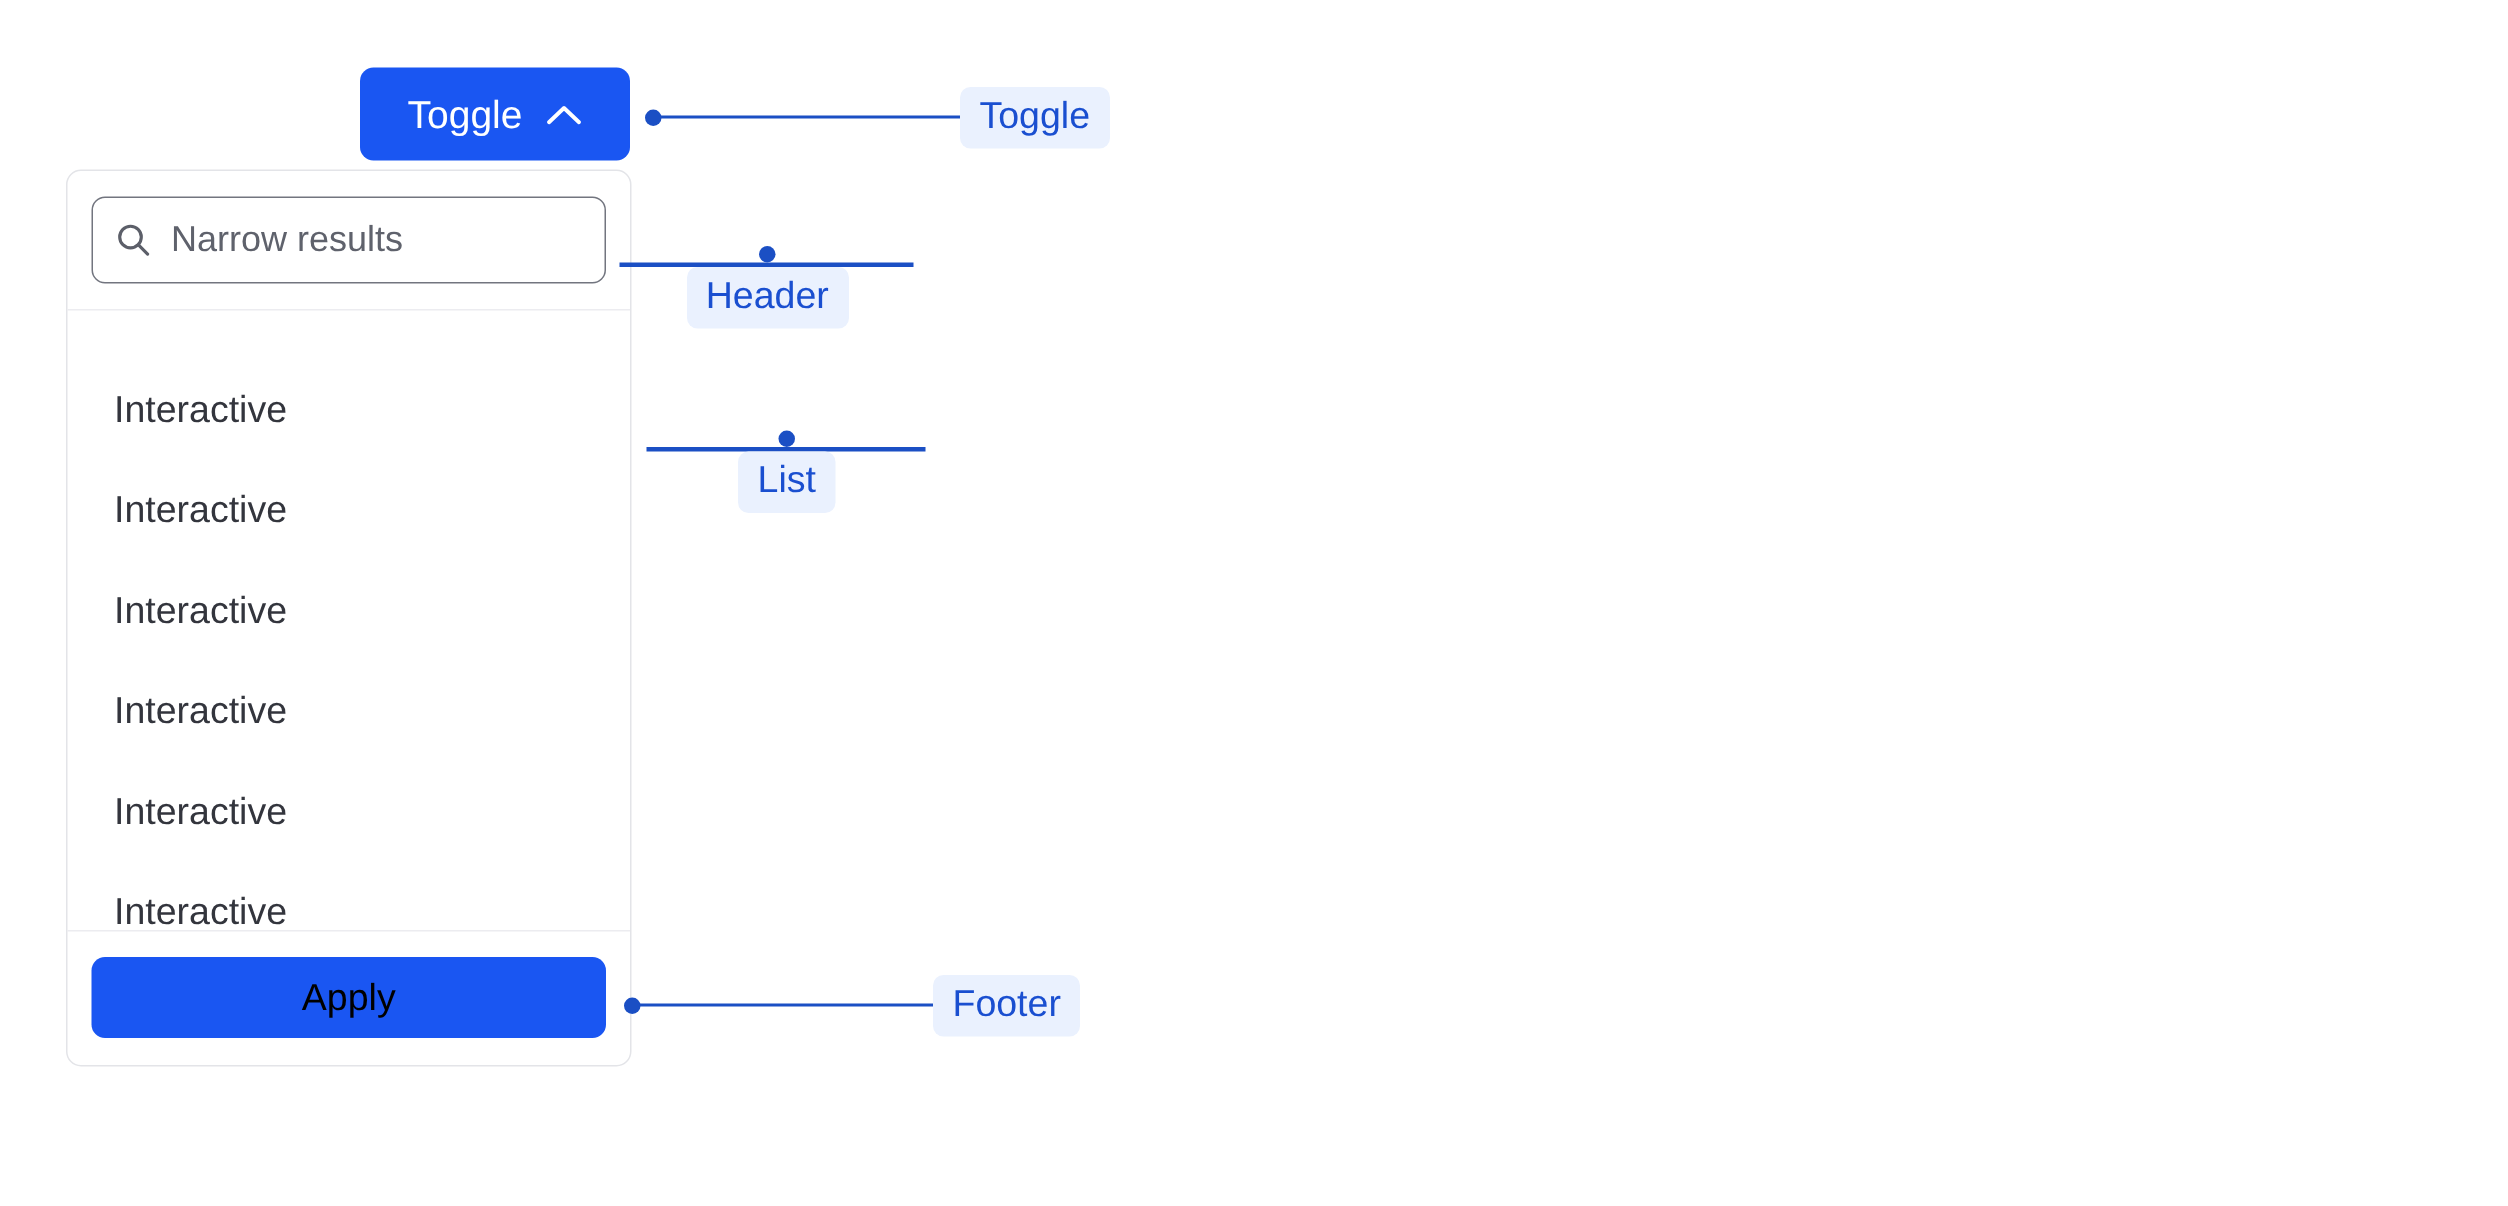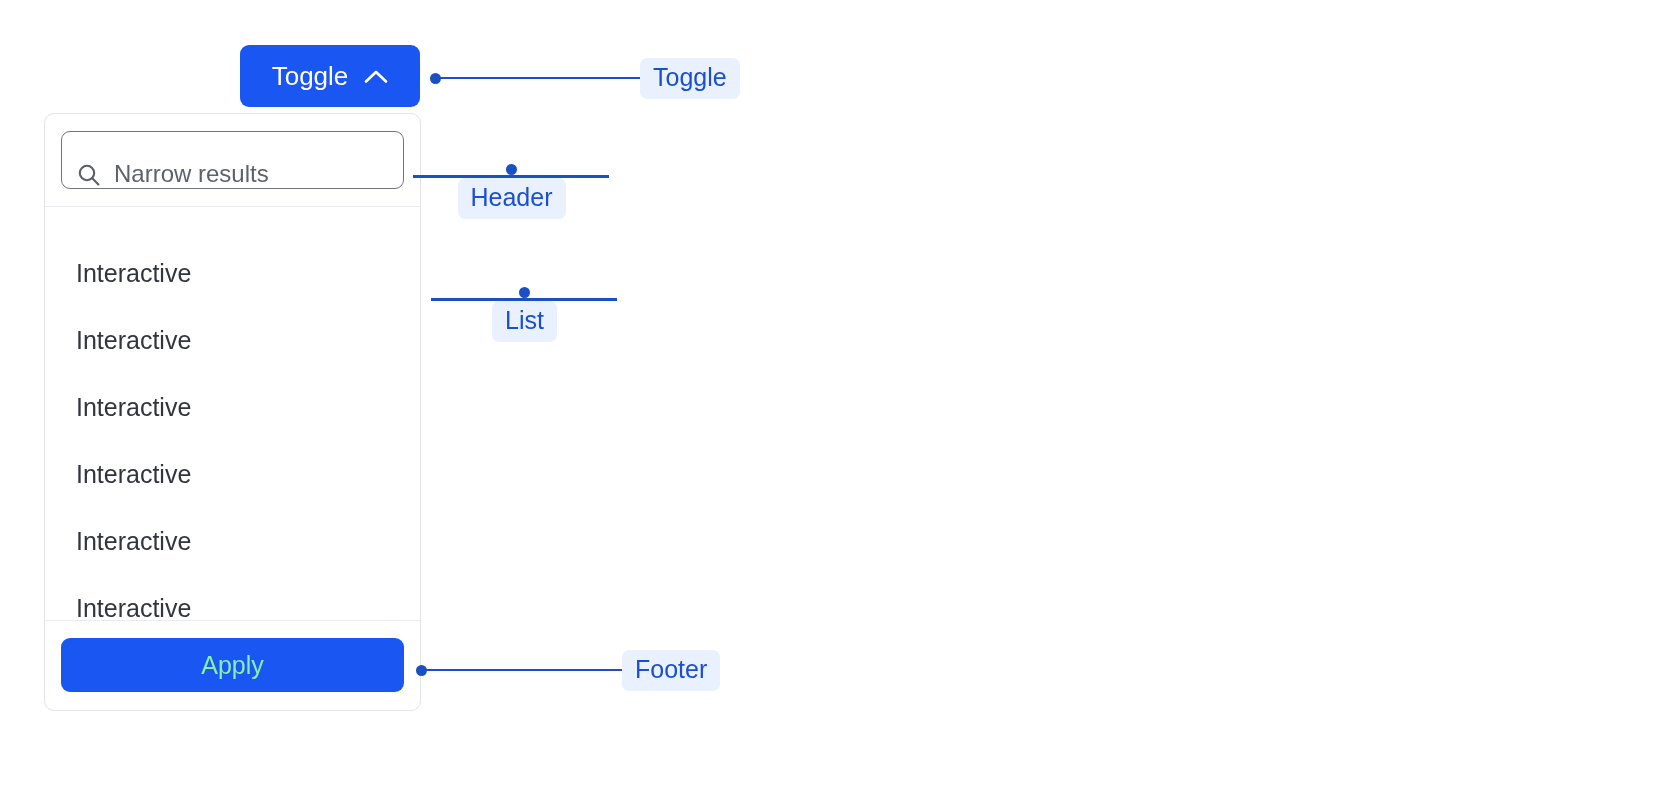--- a/index.html
+++ b/index.html
@@ -60,21 +60,21 @@
     padding: 17px 16px 17px 16px;
     border-bottom: 1px solid #ececf0;
     box-sizing: border-box;
     flex: 0 0 auto;
   }
   .search-field {
     height: 58px;
     border: 1.5px solid #72757f;
     border-radius: 9px;
     display: flex;
-    align-items: flex-end;
+    align-items: center;
     gap: 12px;
     padding: 0 14px;
     box-sizing: border-box;
     background: #fff;
   }
   .search-icon { display: flex; align-items: center; flex: 0 0 auto; }
   .search-input {
     border: none;
     outline: none;
     flex: 1 1 auto;
@@ -109,21 +109,21 @@
     flex: 0 0 auto;
     border-top: 1px solid #ececf0;
     padding: 17px 16px 18px 16px;
     box-sizing: border-box;
   }
   #apply-button {
     display: block;
     width: 100%;
     height: 54px;
     background: #1a56f2;
-    color: #86efac;
+    color: #000000;
     border: none;
     border-radius: 9px;
     font-family: "Liberation Sans", sans-serif;
     font-size: 25px;
     cursor: pointer;
     padding: 0;
   }
 
   
   .annotation {

